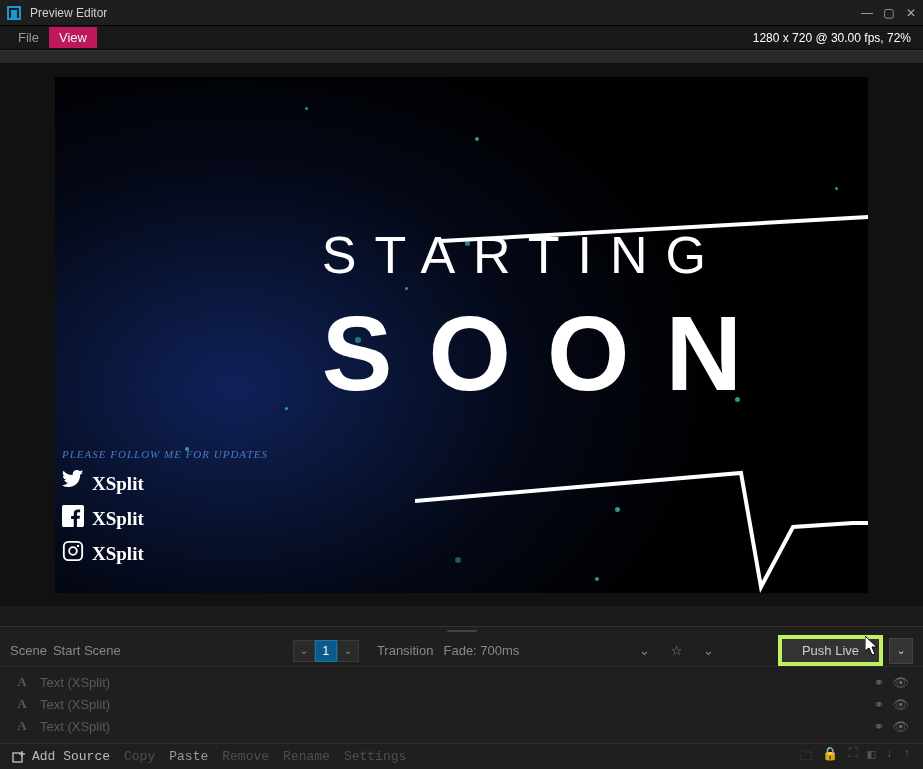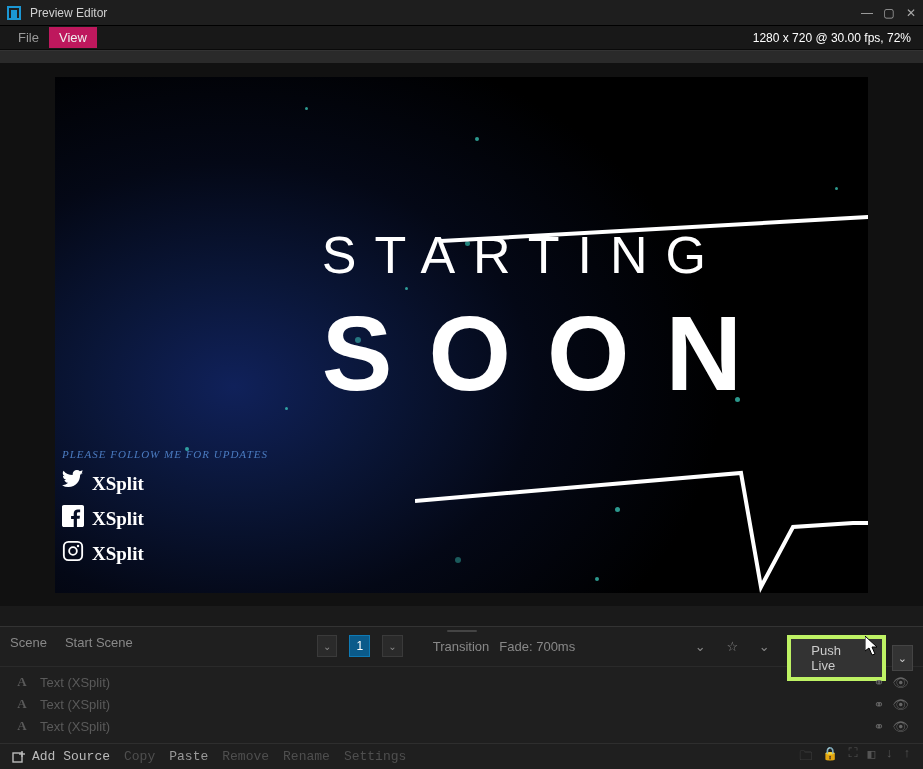--- a/index.html
+++ b/index.html
@@ -111,23 +111,23 @@
     position: absolute;
     bottom: 0; left: 0; right: 0;
     background: #1f1f1f;
     border-top: 1px solid #333;
   }
   .grip { height: 8px; display:flex; align-items:center; justify-content:center; }
   .grip div { width: 30px; height: 2px; background: #444; border-radius: 1px; }
   .scene-row {
     height: 32px;
     display: flex;
-    align-items: flex-start;
+    align-items: center;
     padding: 0 10px;
-    gap: 12px;
+    gap: 0;
     color: #888;
     font-size: 13px;
     border-bottom: 1px solid #2a2a2a;
   }
   .scene-row .label { margin-right: 6px; }
   .scene-row .scene-name { min-width: 240px; }
   .dd-btn {
     width: 22px; height: 22px;
     display: inline-flex; align-items: center; justify-content: center;
     border: 1px solid #3a3a3a; background: #2a2a2a; cursor: pointer;

